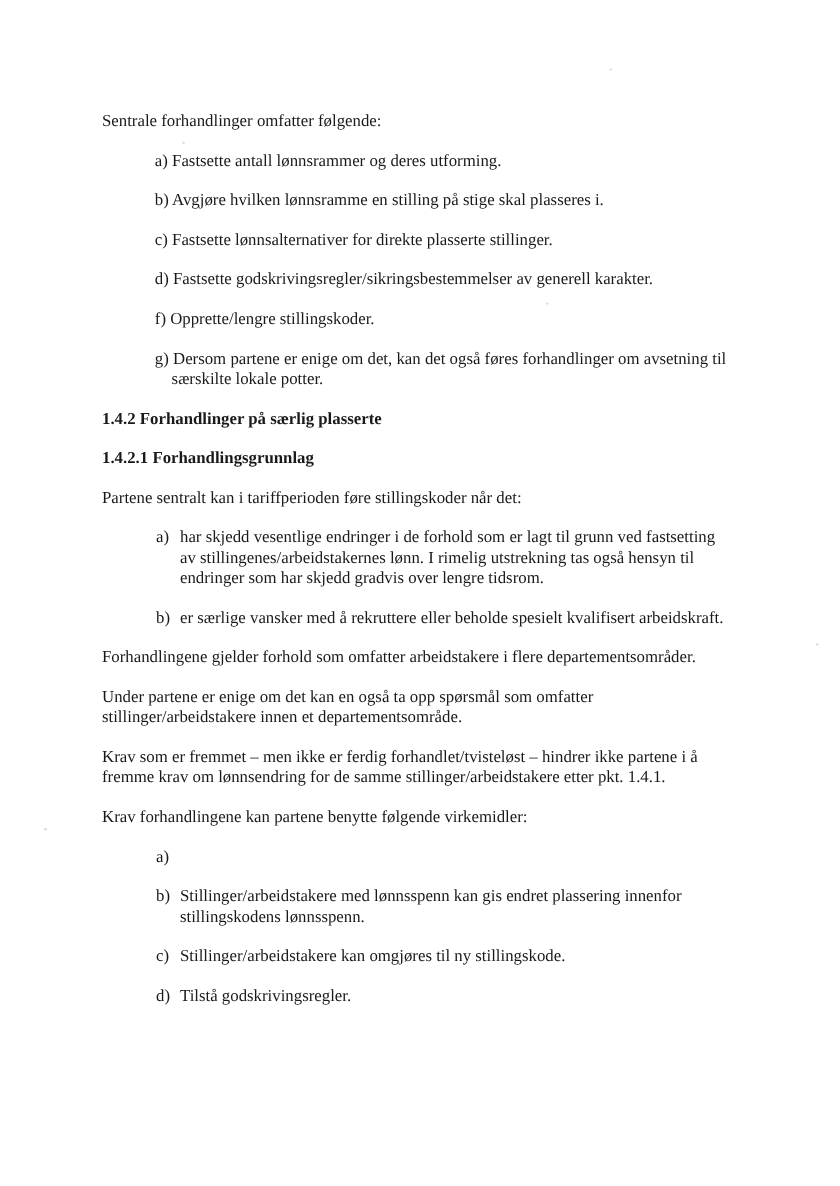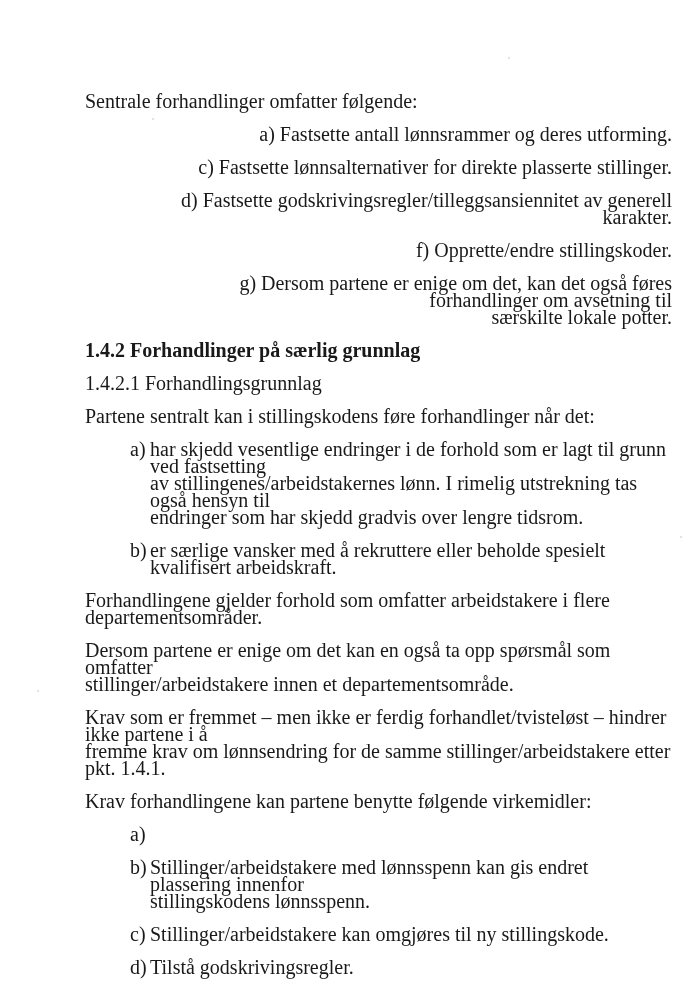--- a/index.html
+++ b/index.html
@@ -7,45 +7,44 @@
     padding: 0;
     background: #ffffff;
   }
   .page {
     position: relative;
     width: 700px;
     height: 988px;
     background: #ffffff;
     color: #191919;
     font-family: "Liberation Serif", "DejaVu Serif", serif;
-    font-size: 20px;
+    font-size: 14px;
     line-height: 17px;
     box-sizing: border-box;
     padding: 93px 28px 0 85px;
     overflow: hidden;
   }
   .para {
     margin: 0 0 16px 0;
     white-space: pre-line;
   }
   .heading-bold {
     margin: 0 0 16px 0;
     font-weight: bold;
   }
   .heading-plain {
     margin: 0 0 16px 0;
-    font-weight: normal;
+    font-weight: bold;
   }
   
   .inline-list-item {
     margin: 0 0 16px 44px;
     padding-left: 14px;
     text-indent: -14px;
     white-space: pre-line;
-    text-align: right;
   }
   
   .hang-item {
     display: flex;
     margin: 0 0 16px 45px;
   }
   .hang-item .label {
     flex: 0 0 20px;
     width: 20px;
   }
@@ -64,49 +63,50 @@
 </style>
 </head>
 <body>
 
 <div class="page">
 
   <div class="para">Sentrale forhandlinger omfatter følgende:</div>
 
   <div>
     <div class="inline-list-item">a) Fastsette antall lønnsrammer og deres utforming.</div>
+    <div class="inline-list-item">b) Avgjøre hvilken lønnsramme en stilling på stige skal plasseres i.</div>
     <div class="inline-list-item">c) Fastsette lønnsalternativer for direkte plasserte stillinger.</div>
-    <div class="inline-list-item">d) Fastsette godskrivingsregler/tilleggsansiennitet av generell karakter.</div>
-    <div class="inline-list-item">f) Opprette/endre stillingskoder.</div>
+    <div class="inline-list-item">d) Fastsette godskrivingsregler/sikringsbestemmelser av generell karakter.</div>
+    <div class="inline-list-item">f) Opprette/lengre stillingskoder.</div>
     <div class="inline-list-item">g) Dersom partene er enige om det, kan det også føres forhandlinger om avsetning til
 særskilte lokale potter.</div>
   </div>
 
-  <div class="heading-bold">1.4.2 Forhandlinger på særlig grunnlag</div>
+  <div class="heading-bold">1.4.2 Forhandlinger på særlig plasserte</div>
 
   <div class="heading-plain">1.4.2.1 Forhandlingsgrunnlag</div>
 
-  <div class="para">Partene sentralt kan i stillingskodens føre forhandlinger når det:</div>
+  <div class="para">Partene sentralt kan i tariffperioden føre stillingskoder når det:</div>
 
   <div>
     <div class="hang-item">
       <span class="label">a)</span>
       <div class="body">har skjedd vesentlige endringer i de forhold som er lagt til grunn ved fastsetting
 av stillingenes/arbeidstakernes lønn. I rimelig utstrekning tas også hensyn til
 endringer som har skjedd gradvis over lengre tidsrom.</div>
     </div>
     <div class="hang-item">
       <span class="label">b)</span>
       <div class="body">er særlige vansker med å rekruttere eller beholde spesielt kvalifisert arbeidskraft.</div>
     </div>
   </div>
 
   <div class="para">Forhandlingene gjelder forhold som omfatter arbeidstakere i flere departementsområder.</div>
 
-  <div class="para">Dersom partene er enige om det kan en også ta opp spørsmål som omfatter
+  <div class="para">Under partene er enige om det kan en også ta opp spørsmål som omfatter
 stillinger/arbeidstakere innen et departementsområde.</div>
 
   <div class="para">Krav som er fremmet – men ikke er ferdig forhandlet/tvisteløst – hindrer ikke partene i å
 fremme krav om lønnsendring for de samme stillinger/arbeidstakere etter pkt. 1.4.1.</div>
 
 
   <div class="para">Krav forhandlingene kan partene benytte følgende virkemidler:</div>
 
   <div>
     <div class="hang-item">

